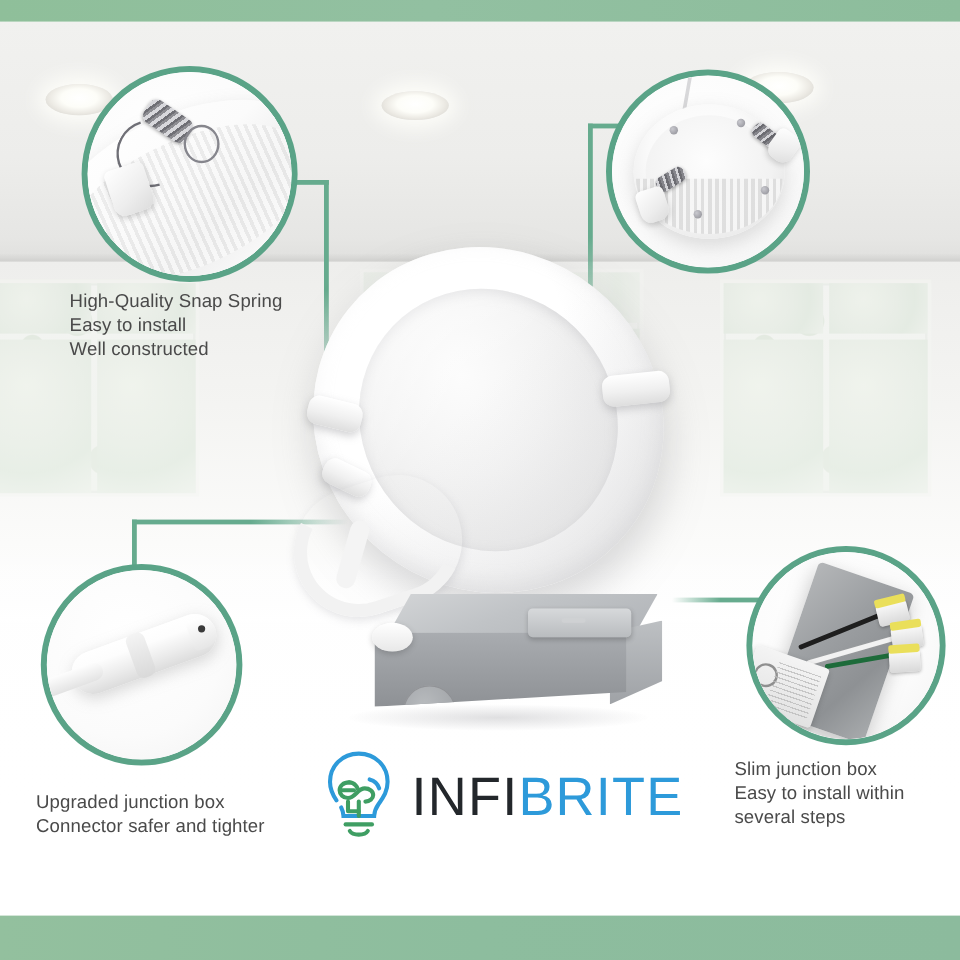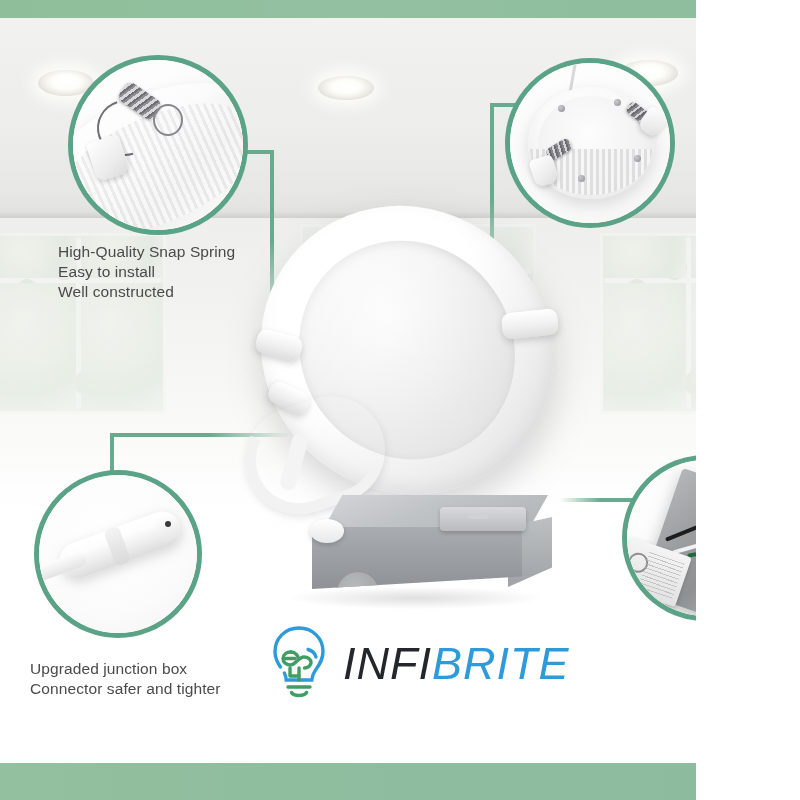--- a/index.html
+++ b/index.html
@@ -1,21 +1,21 @@
 <!DOCTYPE html>
 <html><head>
 <meta charset="utf-8">
 <style>
   html,body{margin:0;padding:0;}
   body{
     width:800px;height:800px;overflow:hidden;
     font-family:"Liberation Sans", sans-serif;
     background:#ffffff;
   }
-  #stage{position:relative;width:696px;height:800px;overflow:hidden;background:#fff;}
+  #stage{position:relative;width:800px;height:800px;overflow:hidden;background:#fff;}
 
   
   .band{position:absolute;left:0;width:800px;}
   .band-top{top:0;height:18px;background:linear-gradient(90deg,#8fbf9a 0%,#92c0a1 45%,#8dbd9c 100%);}
   .band-bottom{top:763px;height:37px;background:linear-gradient(90deg,#93c09e 0%,#8dbd9e 50%,#8cbb9d 100%);}
 
   
   .scene{position:absolute;left:0;top:18px;width:800px;height:745px;overflow:hidden;
         background:
           linear-gradient(180deg,#f3f3f1 0%,#efefed 22%,#ececea 30%,#f7f7f6 46%,#fdfdfd 62%,#ffffff 100%);
@@ -169,21 +169,21 @@
   .knock i{position:absolute;left:15px;top:20px;width:14px;height:5px;border-radius:3px;background:#3c3f42;transform:rotate(-18deg);}
   .bracket{position:absolute;left:128px;top:12px;width:86px;height:24px;border-radius:4px;
      background:linear-gradient(180deg,#d7d9db,#b9bcbf);box-shadow:0 2px 4px rgba(0,0,0,.2);}
   .bracket i{position:absolute;left:28px;top:8px;width:20px;height:4px;border-radius:2px;background:#cfd1d3;}
   .cablehole{position:absolute;left:-2px;top:24px;width:34px;height:24px;border-radius:50%;
      background:linear-gradient(180deg,#ffffff,#e8e8e8);box-shadow:0 2px 5px rgba(0,0,0,.18);}
   .shadow{position:absolute;left:40px;top:382px;width:250px;height:22px;border-radius:50%;
      background:radial-gradient(ellipse,rgba(150,150,155,.30) 0%,rgba(255,255,255,0) 72%);}
 
   
-  .logo{position:absolute;left:268px;top:625px;width:290px;height:76px;display:flex;align-items:center;gap:13px;font-style:italic;}
+  .logo{position:absolute;left:268px;top:625px;width:290px;height:76px;display:flex;align-items:center;gap:13px;}
   .logo-text{font-size:45px;font-weight:400;letter-spacing:1px;line-height:1;}
   .t-infi{color:#23272b;}
   .t-brite{color:#2d9ada;}
 </style>
 </head>
 <body>
 
 <div id="stage">
 
   <div class="scene">
@@ -318,20 +318,23 @@
   </div>
 
   <div class="caption" style="left:58px;top:242px;width:260px;">High-Quality Snap Spring
 Easy to install
 Well constructed</div>
 
 
   <div class="caption" style="left:30px;top:659px;width:275px;">Upgraded junction box
 Connector safer and tighter</div>
 
+  <div class="caption" style="left:612px;top:632px;width:185px;">Slim junction box
+Easy to install within
+several steps</div>
 
   <div class="logo">
     <span>
       <svg width="62" height="74" viewBox="0 0 62 74">
         <path d="M31 4 C17 4 7 14.5 7 27.5 C7 36 11 41 14.5 46 C17 49.5 18 52 18.2 56 L43.8 56 C44 52 45 49.5 47.5 46 C51 41 55 36 55 27.5 C55 14.5 45 4 31 4 Z" fill="none" stroke="#2d9ada" stroke-width="3.4" stroke-linecap="round" stroke-dasharray="54 7 120 7 54"></path>
         <path d="M20 63 L42 63" fill="none" stroke="#3f9e63" stroke-width="3.4" stroke-linecap="round"></path>
         <path d="M23.5 68.5 C26 72.5 36 72.5 38.5 68.5" fill="none" stroke="#3f9e63" stroke-width="3.4" stroke-linecap="round"></path>
         <path d="M31 44 L31 56" fill="none" stroke="#3f9e63" stroke-width="3.4" stroke-linecap="round"></path>
         <path d="M22 44 L22 52 L31 52" fill="none" stroke="#3f9e63" stroke-width="3.4" stroke-linecap="round" stroke-linejoin="round"></path>
         <path d="M23 28 C18 28 15 31 15 34.5 C15 38 18 41 22 41 C28 41 30 33 36 33 C40 33 43 35.5 43 38.5 C43 41.5 40 44 36.5 44" fill="none" stroke="#3f9e63" stroke-width="3.4" stroke-linecap="round"></path>

